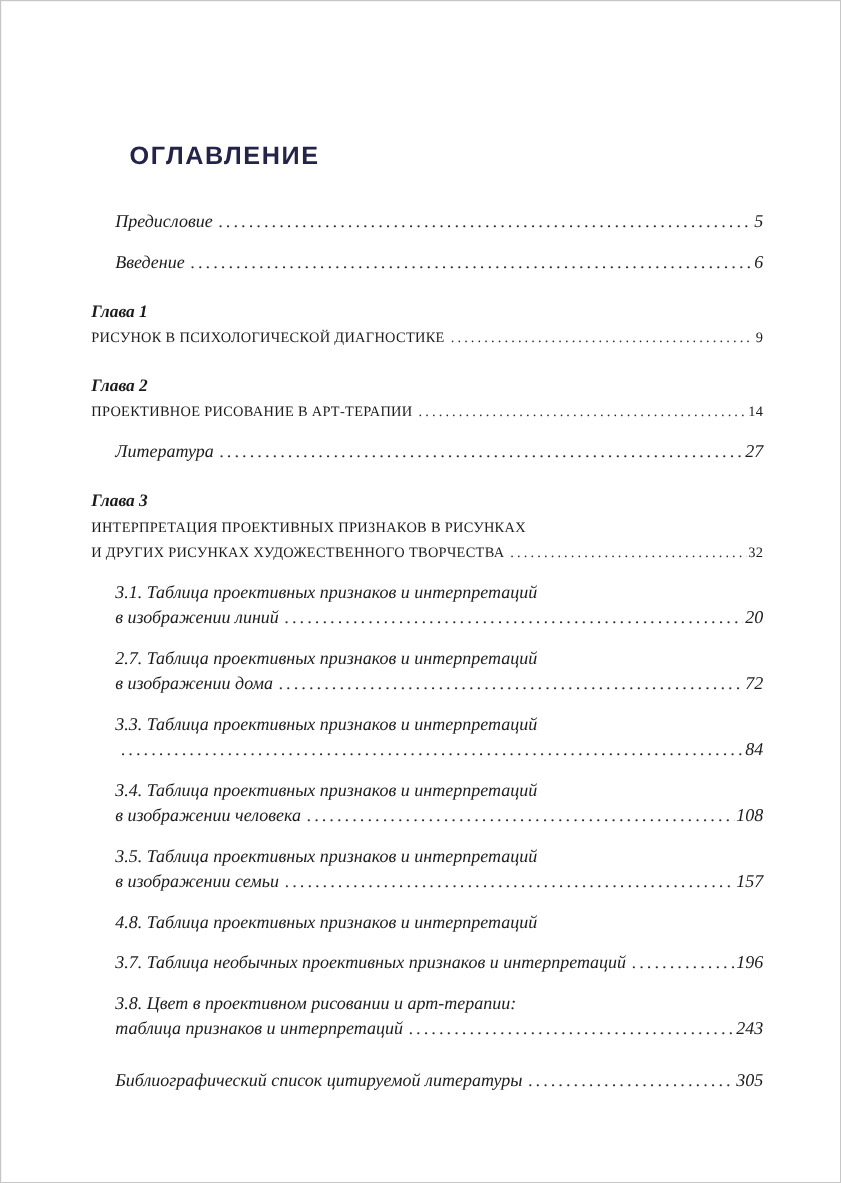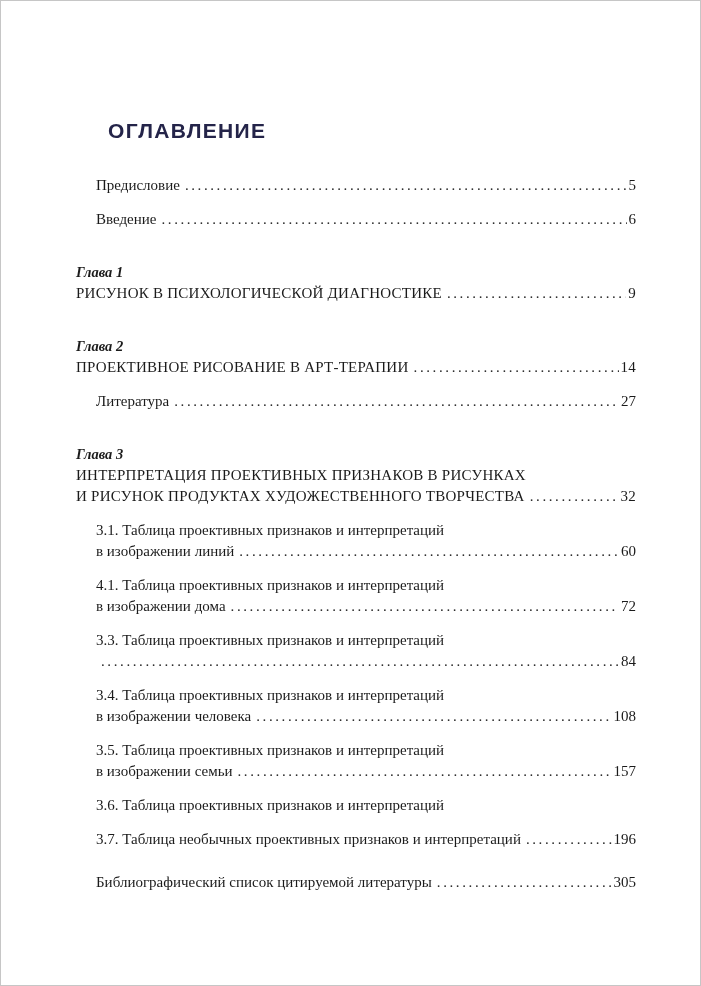--- a/index.html
+++ b/index.html
@@ -19,37 +19,37 @@
     font-family: "Liberation Sans", sans-serif;
     font-weight: 700;
     font-size: 21px;
     letter-spacing: 1.3px;
     color: #242449;
     margin-left: 32px;
     margin-bottom: 32px;
   }
   .entries .entry:first-child { margin-top: 0; }
   .entry { margin-top: 13px; }
-  .entry.chapter { margin-top: 32px; margin-left: 0; }
-  .entry.front, .entry.sub, .entry.biblio { margin-left: 20px; }
+  .entry.chapter { margin-top: 20px; margin-left: 0; }
+  .entry.front, .entry.sub, .entry.biblio { margin-left: 20px; font-style: italic; }
   .entry.biblio { margin-top: 22px; }
   .chapter-label {
     font-weight: 700;
     font-style: italic;
     font-size: 14.5px;
     line-height: 21px;
   }
   .line {
     display: flex;
     align-items: baseline;
     font-size: 15px;
     line-height: 21px;
   }
   .line.caps {
-    font-size: 15px;
+    font-size: 12px;
     letter-spacing: 0.25px;
   }
   .txt { white-space: nowrap; }
   .dots {
     flex: 1 1 auto;
     overflow: hidden;
     white-space: nowrap;
     margin: 0 2px 0 5px;
     letter-spacing: 2.6px;
     color: #2b2b2b;
@@ -102,38 +102,38 @@
           <span class="dots"></span>
           <span class="num">27</span>
         </div>
       </div>
       <div class="entry chapter">
         <div class="chapter-label">Глава 3</div>
         <div class="line caps">
           <span class="txt">ИНТЕРПРЕТАЦИЯ ПРОЕКТИВНЫХ ПРИЗНАКОВ В РИСУНКАХ</span>
         </div>
         <div class="line caps">
-          <span class="txt">И РИСУНОК ПРОДУКТАХ ХУДОЖЕСТВЕННОГО ТВОРЧЕСТВА</span>
+          <span class="txt">И ДРУГИХ РИСУНКАХ ХУДОЖЕСТВЕННОГО ТВОРЧЕСТВА</span>
           <span class="dots"></span>
           <span class="num">32</span>
         </div>
       </div>
       <div class="entry sub">
         <div class="line">
           <span class="txt">3.1. Таблица проективных признаков и интерпретаций</span>
         </div>
         <div class="line">
           <span class="txt">в изображении линий</span>
           <span class="dots"></span>
-          <span class="num">60</span>
+          <span class="num">20</span>
         </div>
       </div>
       <div class="entry sub">
         <div class="line">
-          <span class="txt">4.1. Таблица проективных признаков и интерпретаций</span>
+          <span class="txt">2.7. Таблица проективных признаков и интерпретаций</span>
         </div>
         <div class="line">
           <span class="txt">в изображении дома</span>
           <span class="dots"></span>
           <span class="num">72</span>
         </div>
       </div>
       <div class="entry sub">
         <div class="line">
           <span class="txt">3.3. Таблица проективных признаков и интерпретаций</span>
@@ -158,28 +158,38 @@
           <span class="txt">3.5. Таблица проективных признаков и интерпретаций</span>
         </div>
         <div class="line">
           <span class="txt">в изображении семьи</span>
           <span class="dots"></span>
           <span class="num">157</span>
         </div>
       </div>
       <div class="entry sub">
         <div class="line">
-          <span class="txt">3.6. Таблица проективных признаков и интерпретаций</span>
+          <span class="txt">4.8. Таблица проективных признаков и интерпретаций</span>
         </div>
       </div>
       <div class="entry sub">
         <div class="line">
           <span class="txt">3.7. Таблица необычных проективных признаков и интерпретаций</span>
           <span class="dots"></span>
           <span class="num">196</span>
+        </div>
+      </div>
+      <div class="entry sub">
+        <div class="line">
+          <span class="txt">3.8. Цвет в проективном рисовании и арт-терапии:</span>
+        </div>
+        <div class="line">
+          <span class="txt">таблица признаков и интерпретаций</span>
+          <span class="dots"></span>
+          <span class="num">243</span>
         </div>
       </div>
       <div class="entry biblio">
         <div class="line">
           <span class="txt">Библиографический список цитируемой литературы</span>
           <span class="dots"></span>
           <span class="num">305</span>
         </div>
       </div>
     </div>

